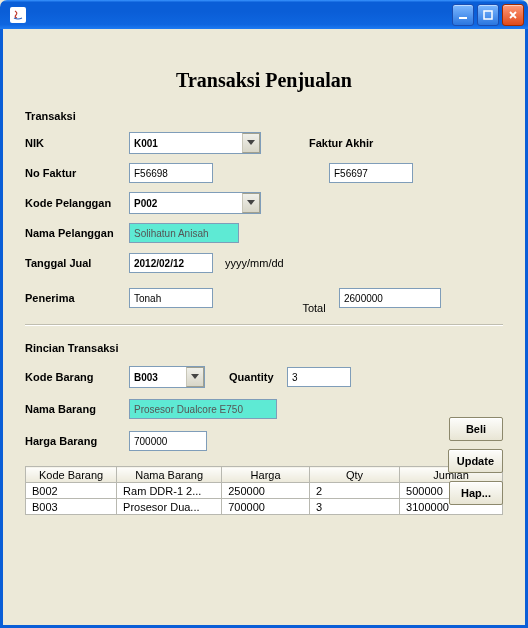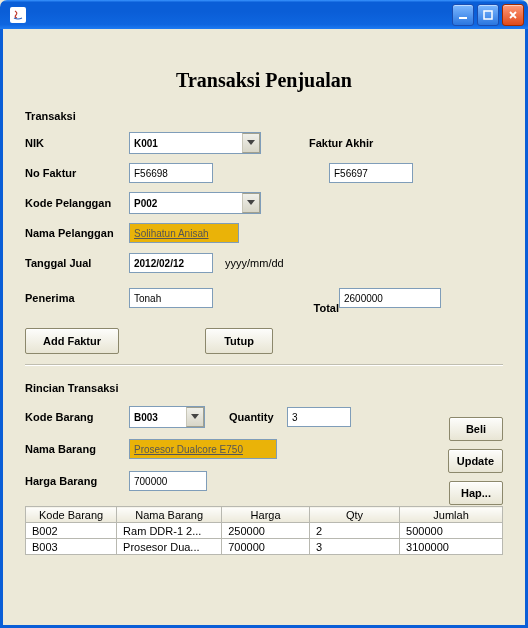--- a/index.html
+++ b/index.html
@@ -74,33 +74,33 @@
     align-items: center;
     margin-bottom: 8px;
     min-height: 22px;
   }
   .lbl {
     width: 104px;
     font-weight: bold;
   }
   .lbl2 {
     width: 50px;
-    font-weight: bold;
-    text-align: right;
+    font-weight: normal;
+    text-align: center;
     margin-top: 20px;
   }
   .input, .select, .select-inner {
     font-family: Tahoma, sans-serif;
     font-size: 10px;
     height: 20px;
     border: 1px solid #7f9db9;
     background: #fff;
     padding: 1px 4px;
   }
-  .input[disabled] { background: #eab308; color: #555; text-decoration: underline; }
+  .input[disabled] { background: #5eead4; color: #555; }
   .select-wrap {
     display: inline-flex;
     border: 1px solid #7f9db9;
     background: #fff;
     height: 22px;
   }
   .select-inner {
     border: none;
     border-right: none;
   }
@@ -240,25 +240,20 @@
   </div>
 
   <div class="row">
     <div class="lbl">Penerima</div>
     <input class="input" style="width: 84px;" value="Tonah">
     <div style="width:76px"></div>
     <div class="lbl2">Total</div>
     <input class="input" style="width: 102px;" value="2600000">
   </div>
 
-  <div class="row" style="margin-top:14px">
-    <button class="button" style="width:94px">Add Faktur</button>
-    <div style="width:86px"></div>
-    <button class="button" style="width:68px">Tutup</button>
-  </div>
 
   <hr class="sep">
 
   <div class="section-label">Rincian Transaksi</div>
 
   <div class="right-stack" style="top:388px">
     <button class="button sm">Beli</button>
     <button class="button sm">Update</button>
     <button class="button sm">Hap...</button>
   </div>

